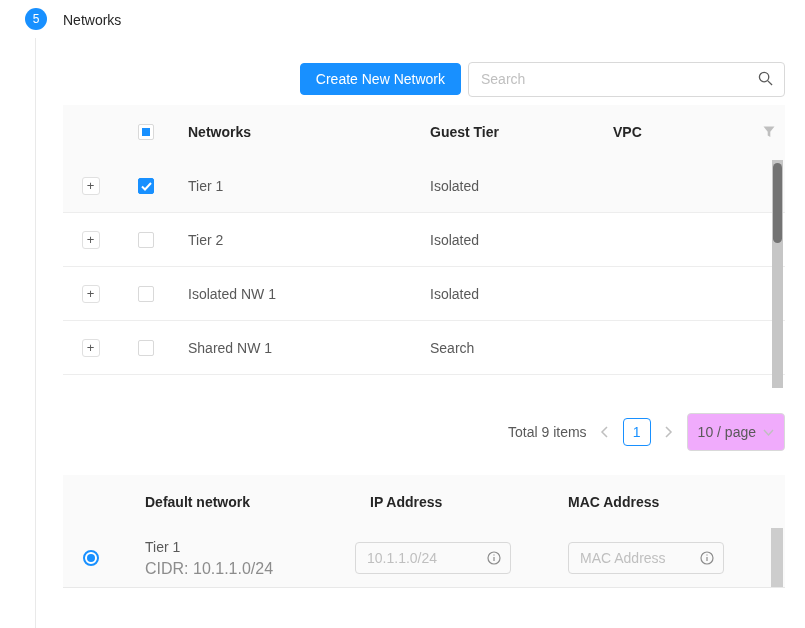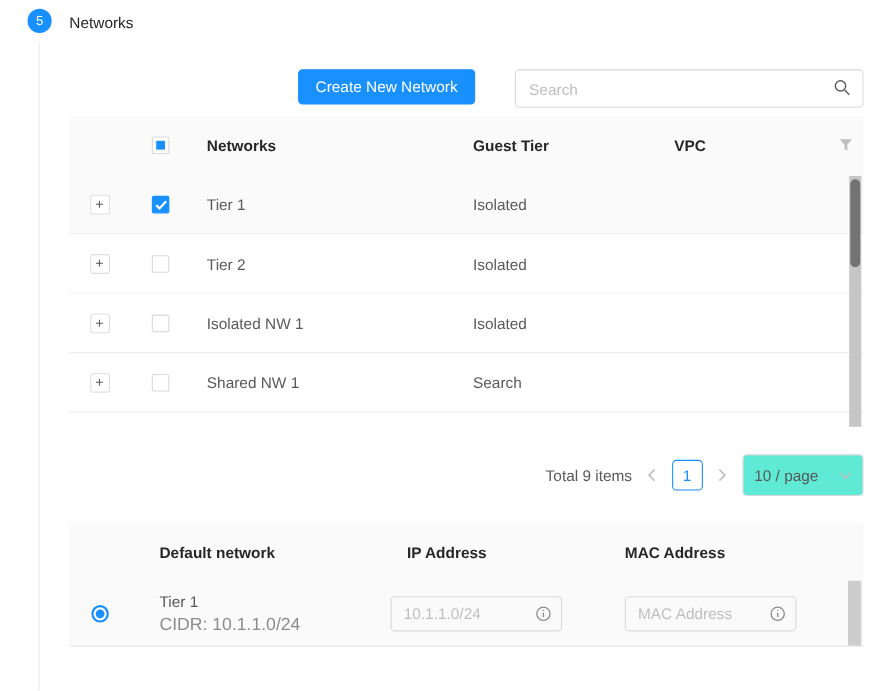--- a/index.html
+++ b/index.html
@@ -30,21 +30,21 @@
   }
   .step-line {
     position: absolute; left: 35px; top: 38px; bottom: 0;
     width: 1px; background: #e9e9e9;
   }
 
   
   .content { position: absolute; left: 63px; top: 63px; width: 722px; }
 
   
-  .toolbar { display: flex; justify-content: flex-end; align-items: flex-start; height: 32px; gap: 29px; }
+  .toolbar { display: flex; justify-content: flex-end; align-items: center; height: 32px; }
   .btn-primary {
     height: 32px; padding: 0 15px; margin-right: 7px;
     background: #1890ff; border: 1px solid #1890ff; border-radius: 4px;
     color: #fff; font-size: 14px; font-family: inherit; cursor: pointer;
   }
   .search-box {
     position: relative; width: 317px; height: 35px;
     border: 1px solid #d9d9d9; border-radius: 4px; background: #fff;
   }
   .search-box input {
@@ -105,22 +105,22 @@
   .page-arrow {
     width: 16px; height: 28px; display: flex; align-items: center; justify-content: center;
     color: #bfbfbf; cursor: pointer; background: none; border: 0;
   }
   .page-number {
     min-width: 28px; height: 28px; border: 1px solid #1890ff; border-radius: 4px;
     color: #1890ff; background: #fff; font-size: 14px; line-height: 26px;
     text-align: center; cursor: pointer; font-family: inherit;
   }
   .page-size {
-    height: 28px; border: 1px solid #d9d9d9; border-radius: 4px; background: #5eead4;
-    display: flex; align-items: center; gap: 19px; padding: 18px 10px;
+    height: 28px; border: 1px solid #d9d9d9; border-radius: 4px; background: #f0abfc;
+    display: flex; align-items: center; gap: 7px; padding: 18px 10px;
     color: #595959; cursor: pointer;
   }
   .page-size .chev { color: #bfbfbf; }
 
   
   .table2 { position: relative; margin-top: 27px; }
   .trow2 {
     display: grid;
     grid-template-columns: 55px 237px 210px 220px;
     align-items: center;

